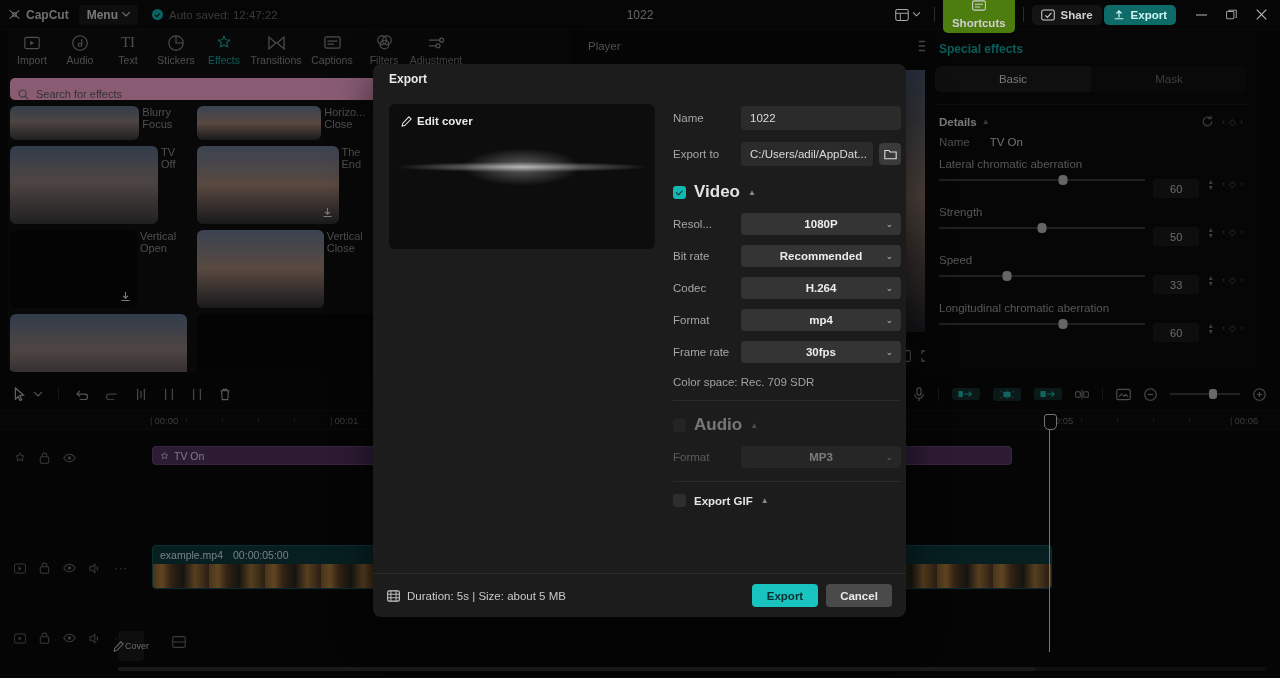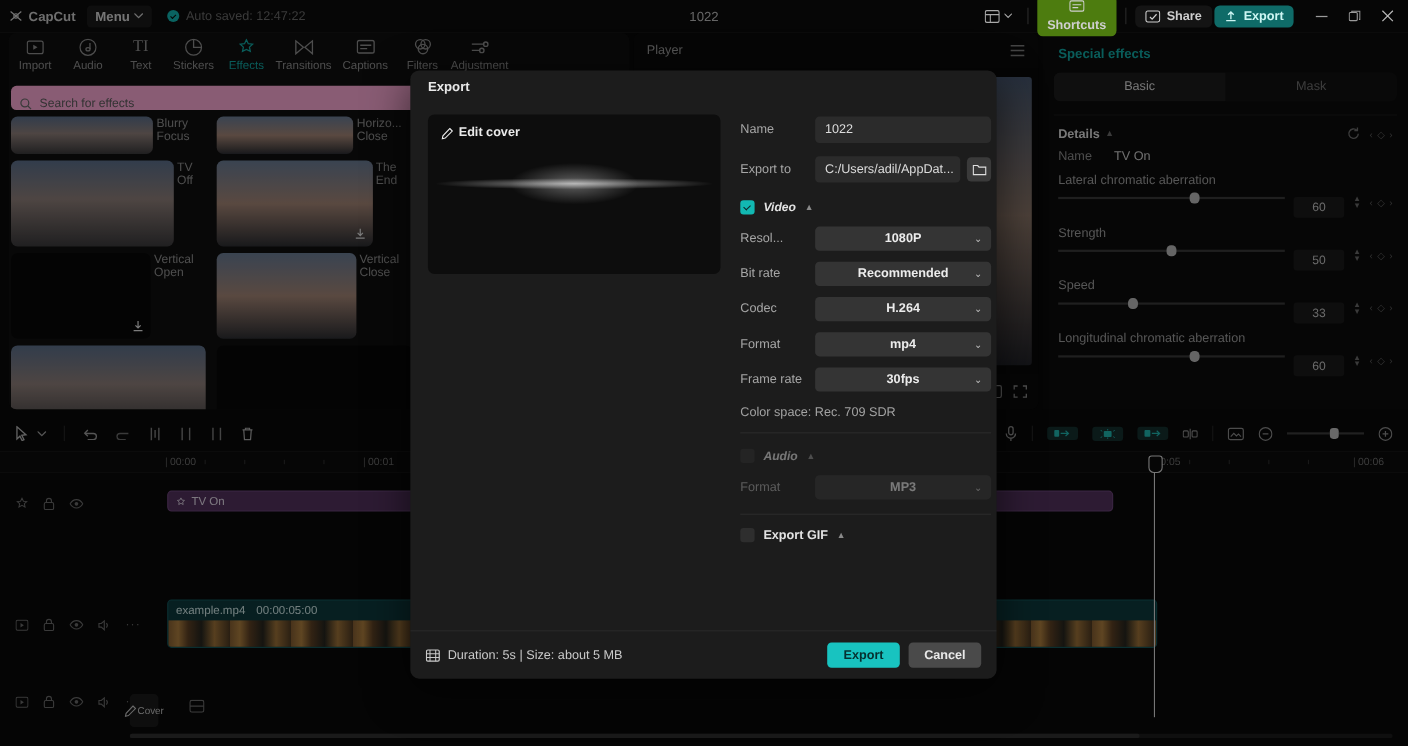--- a/index.html
+++ b/index.html
@@ -87,21 +87,21 @@
   .player-head { height: 32px; display: flex; align-items: center; padding: 0 12px; color: #9a9a9a; font-size: 11.5px; gap: 44px; }
   .player-head .burger { margin-left: auto; color: #7d7d7d; font-size: 14px; letter-spacing: 0; }
   .player-stage { position: absolute; left: 0; right: 0; top: 32px; bottom: 32px; background: #0a0a0a; }
   .stage-img { position: absolute; left: 6px; right: 6px; top: 8px; bottom: 8px;
     background: linear-gradient(#47566d 0%, #8a7568 48%, #23242a 100%); border-radius: 3px; }
   .player-foot { position: absolute; left: 0; right: 0; bottom: 0; height: 32px;
     display: flex; align-items: center; padding: 0 10px; gap: 10px; color: #8e8e8e; font-size: 11px; }
 
   
   .rightpanel {
-    position: absolute; top: 30px; left: 948px; width: 332px; height: 342px;
+    position: absolute; top: 30px; left: 925px; width: 332px; height: 342px;
     background: #0c0c0c;
   }
   .rp-title { padding: 12px 14px 10px; color: #12a8a4; font-size: 12px; font-weight: 600; }
   .rp-tabs { display: flex; margin: 0 10px; background: #121212; border-radius: 6px; overflow: hidden; }
   .rp-tab { flex: 1; text-align: center; padding: 7px 0; font-size: 11.5px; color: #6f6f6f; }
   .rp-tab.active { background: #1c1c1c; color: #d8d8d8; }
   .rp-divider { height: 1px; background: #1a1a1a; margin: 12px 10px 0; }
   .rp-sect { display: flex; align-items: center; padding: 10px 14px 4px; }
   .rp-sect .t { font-size: 11.5px; font-weight: 600; color: #dcdcdc; }
   .rp-sect .ch { margin-left: 5px; color: #6a6a6a; font-size: 8px; }
@@ -174,21 +174,21 @@
   .finput { flex: 1; height: 24px; background: #2b2b2b; border-radius: 4px; display: flex; align-items: center;
     padding: 0 9px; font-size: 11.5px; color: #dcdcdc; }
   .finput.short { flex: none; width: 132px; }
   .folder-btn { width: 22px; height: 22px; background: #3a3a3a; border-radius: 4px; margin-left: 6px;
     display: flex; align-items: center; justify-content: center; color: #dedede; }
   .sect-head { display: flex; align-items: center; gap: 8px; margin: 14px 0 10px; }
   .cbox { width: 13px; height: 13px; border-radius: 3px; background: #2e2e2e; }
   .cbox.on { background: #12b8b2; position: relative; }
   .cbox.on:after { content: ""; position: absolute; left: 3.4px; top: 4px; width: 5px; height: 2.6px;
     border-left: 1.6px solid #0d2b2b; border-bottom: 1.6px solid #0d2b2b; transform: rotate(-45deg); }
-  .sect-head .t { font-size: 11px; font-weight: 600; color: #e3e3e3; font-style: italic; }
+  .sect-head .t { font-size: 17px; font-weight: 600; color: #e3e3e3; }
   .sect-head .ch { font-size: 8px; color: #8a8a8a; }
   .selrow { display: flex; align-items: center; height: 24px; margin-bottom: 8px; }
   .selrow .k { width: 68px; font-size: 11.5px; color: #a6a6a6; }
   .select { flex: 1; height: 22px; background: #343434; border-radius: 4px; position: relative;
     display: flex; align-items: center; justify-content: center; font-size: 11.5px; font-weight: 600; color: #ececec; }
   .select .cv { position: absolute; right: 8px; font-size: 9px; color: #bdbdbd; font-weight: 400; }
   .colorspace { font-size: 11.5px; color: #a2a2a2; margin: 12px 0 0; }
   .modal-rule { height: 1px; background: #2b2b2b; margin: 12px 0; }
   .dim { opacity: .45; }
   .gifrow { display: flex; align-items: center; gap: 8px; margin-top: 4px; }

